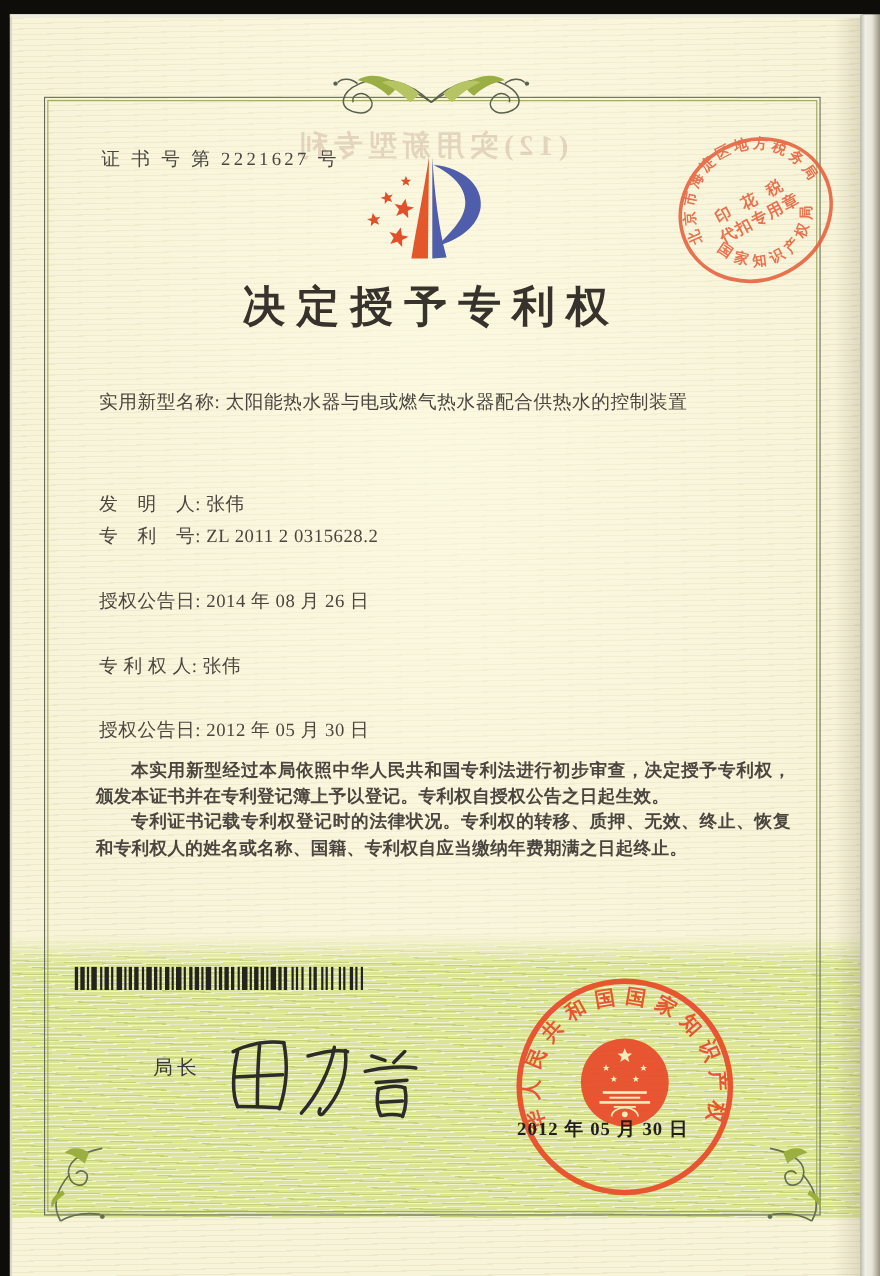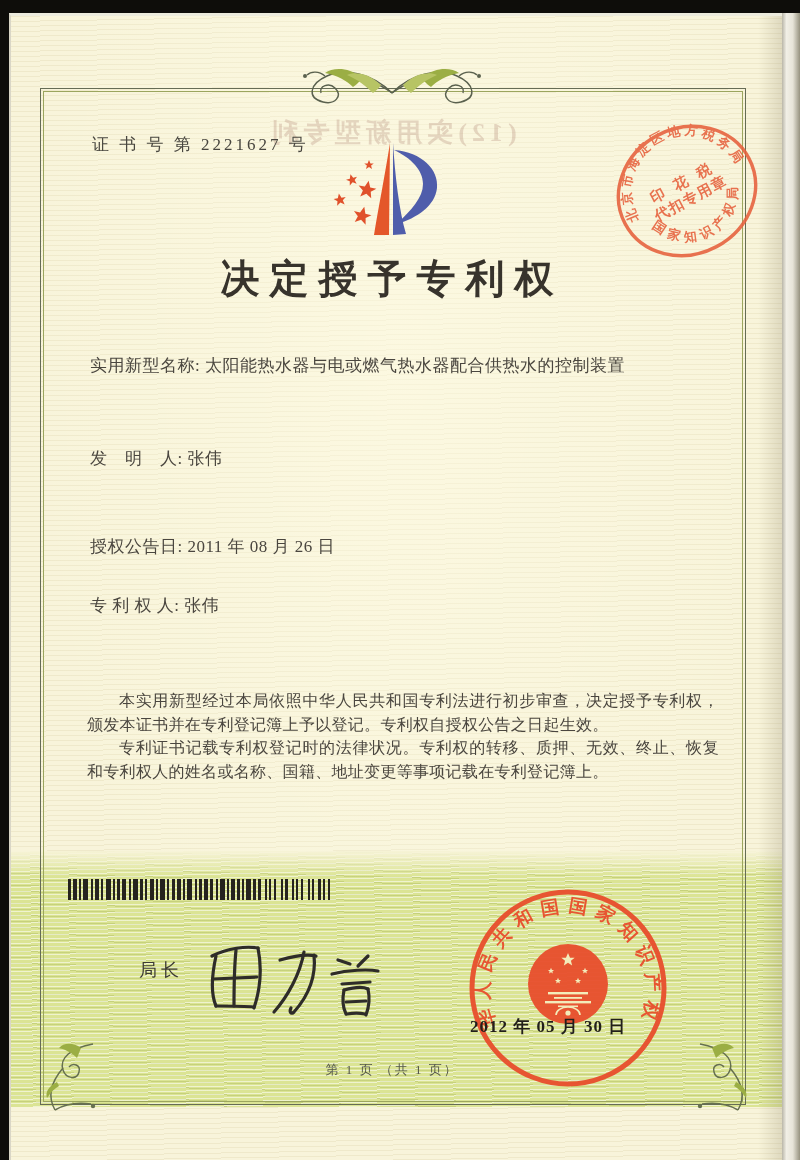--- a/index.html
+++ b/index.html
@@ -36,21 +36,21 @@
   .ghost-title{position:absolute;left:29px;top:99px;width:704px;text-align:center;
          font-size:26px;letter-spacing:5px;color:rgba(186,148,130,.34);
          transform:scaleX(-1);font-weight:600;}
   .cert-no{position:absolute;left:81px;top:117px;font-size:17px;letter-spacing:3px;color:#48463f;}
   .logo{position:absolute;left:316px;top:124px;width:135px;height:100px;}
   .doc-title{position:absolute;left:29px;top:236px;width:704px;text-align:center;
          font-size:39px;font-weight:700;letter-spacing:10px;color:#37332c;}
   .field{position:absolute;left:79px;font-size:17px;color:#4a463f;letter-spacing:.5px;white-space:nowrap;}
   .f0{top:338px}.f1{top:431px}.f2{top:460px}.f3{top:519px}.f4{top:578px}.f5{top:636px}
   .paras{position:absolute;left:76px;top:673px;width:632px;font-size:16px;line-height:23.5px;
-         color:#4a463f;text-align:justify;}
+         color:#4a463f;text-align:justify;font-weight:bold;}
   .paras p{margin:0;text-indent:2em;letter-spacing:.3px;}
   
   .barcode{position:absolute;left:57px;top:863px;height:21px;display:flex;}
   .barcode span{display:block;height:100%;}
   .barcode .bar{background:#25231e;}
   
   .signer-label{position:absolute;left:128px;top:942px;font-size:18px;letter-spacing:4px;color:#3c3a34;}
   .signature{position:absolute;left:181px;top:905px;width:190px;height:102px;}
   .sr{position:absolute;width:1px;height:1px;overflow:hidden;clip-path:inset(50%);}
   
@@ -133,32 +133,40 @@
     <div class="doc-title z4">决定授予专利权</div>
 
     <div class="field f0 z4">
       <span>实用新型名称:</span>
       <span>太阳能热水器与电或燃气热水器配合供热水的控制装置</span>
     </div>
     <div class="field f1 z4">
       <span>发　明　人:</span>
       <span>张伟</span>
     </div>
+    <div class="field f2 z4">
+      <span>专　利　号:</span>
+      <span>ZL 2011 2 0315628.2</span>
+    </div>
     <div class="field f3 z4">
       <span>授权公告日:</span>
-      <span>2011 年 08 月 26 日</span>
+      <span>2014 年 08 月 26 日</span>
     </div>
     <div class="field f4 z4">
       <span>专 利 权 人:</span>
       <span>张伟</span>
     </div>
+    <div class="field f5 z4">
+      <span>授权公告日:</span>
+      <span>2012 年 05 月 30 日</span>
+    </div>
 
     <div class="paras z4">
       <p>本实用新型经过本局依照中华人民共和国专利法进行初步审查，决定授予专利权，颁发本证书并在专利登记簿上予以登记。专利权自授权公告之日起生效。</p>
-      <p>专利证书记载专利权登记时的法律状况。专利权的转移、质押、无效、终止、恢复和专利权人的姓名或名称、国籍、地址变更等事项记载在专利登记簿上。</p>
+      <p>专利证书记载专利权登记时的法律状况。专利权的转移、质押、无效、终止、恢复和专利权人的姓名或名称、国籍、专利权自应当缴纳年费期满之日起终止。</p>
     </div>
 
     <div class="barcode z4">
         <span class="bar" style="width: 3px;"></span>
         <span style="width: 2px;"></span>
         <span class="bar" style="width: 4px;"></span>
         <span style="width: 2px;"></span>
         <span class="bar" style="width: 2px;"></span>
         <span style="width: 2px;"></span>
         <span class="bar" style="width: 5px;"></span>
@@ -320,18 +328,17 @@
           <textPath href="#taxTop" startOffset="50%" text-anchor="middle">北京市海淀区地方税务局</textPath>
         </text>
         <text x="85" y="80" font-size="14.5" font-weight="bold" letter-spacing="4" text-anchor="middle">印 花 税</text>
         <text x="85" y="98" font-size="14.5" font-weight="bold" letter-spacing="1.5" text-anchor="middle">代扣专用章</text>
         <text font-size="13" font-weight="bold" letter-spacing="5">
           <textPath href="#taxBottom" startOffset="50%" text-anchor="middle">国家知识产权局</textPath>
         </text>
       </g>
     </svg>
 
-    <div class="footer z4">第 1 页 （共 1 页）</div>
 
   </div>
 
   <div class="right-band"></div>
 </div>
 
 </body></html>

